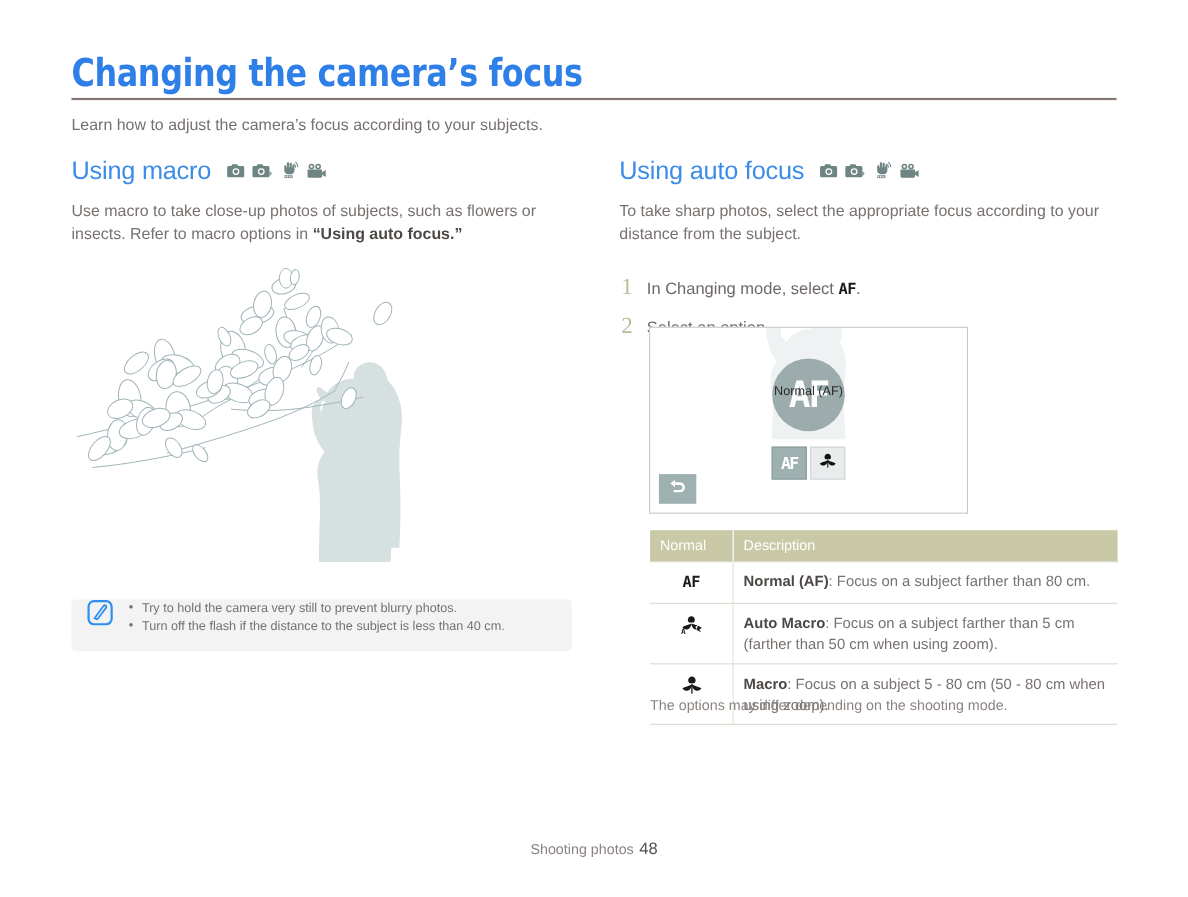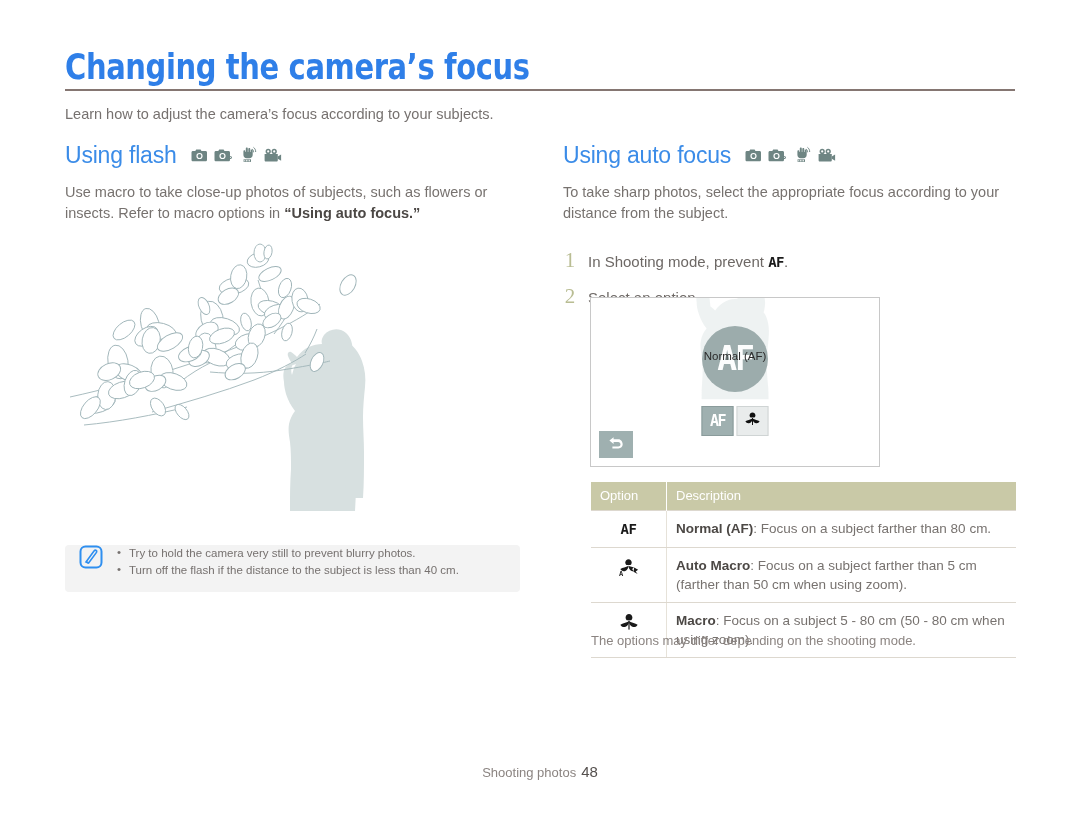--- a/index.html
+++ b/index.html
@@ -339,21 +339,21 @@
 <div class="page">
 
   <div class="title-block">
     <div class="page-title">Changing the camera’s focus</div>
     <div class="title-rule"></div>
     <div class="subtitle">Learn how to adjust the camera’s focus according to your subjects.</div>
   </div>
 
   <div class="col-left">
     <div class="section-head">
-      <div class="section-title">Using flash</div>
+      <div class="section-title">Using macro</div>
       <div class="mode-icons">
         <span>
           <svg width="17" height="15" viewBox="0 0 17 15">
               <path d="M5.2 1.4h4.4l.9 1.5h3.9c1 0 1.6.5 1.6 1.5v7.3c0 1-.6 1.5-1.6 1.5H2.1C1.1 13.2.5 12.7.5 11.7V4.4c0-1 .6-1.5 1.6-1.5h2.2l.9-1.5z" fill="#6e8583"></path>
               <circle cx="8.5" cy="8" r="3.1" fill="#ffffff"></circle>
               <circle cx="8.5" cy="8" r="1.9" fill="#6e8583"></circle>
             </svg>
         </span>
         <span>
           <svg width="19" height="15" viewBox="0 0 19 15">
@@ -561,21 +561,21 @@
               <path d="M14.8 8.6l3.3-2v6.2l-3.3-2V8.6z" fill="#6e8583"></path>
             </svg>
         </span>
       </div>
     </div>
     <div class="body-text">To take sharp photos, select the appropriate focus according to your distance from the subject.</div>
 
     <div class="steps">
       <div class="step">
         <div class="step-num">1</div>
-        <div class="step-text"><span>In Shooting mode, prevent </span><span class="af-glyph">AF</span><span>.</span></div>
+        <div class="step-text"><span>In Changing mode, select </span><span class="af-glyph">AF</span><span>.</span></div>
       </div>
       <div class="step">
         <div class="step-num">2</div>
         <div class="step-text">Select an option.</div>
       </div>
     </div>
   </div>
 
   <div class="screen-wrap">
     <div class="screen-silhouette">
@@ -611,21 +611,21 @@
               <path d="M11.5 4.3H6.6V2.2L2.4 5.6l4.2 3.3V6.9h4.6c1.3 0 2.3 1 2.3 2.3s-1 2.3-2.3 2.3H5.4v1.9h6.1c2.3 0 4.2-1.9 4.2-4.2s-1.9-4.9-4.2-4.9z" fill="#ffffff"></path>
             </svg>
         </span>
       </div>
     </div>
   </div>
 
   <table class="opt-table">
     <thead>
       <tr>
-        <th class="col-opt">Option</th>
+        <th class="col-opt">Normal</th>
         <th>Description</th>
       </tr>
     </thead>
     <tbody>
       <tr>
         <td class="icon-cell">
           <span class="af-glyph">AF</span>
         </td>
         <td><b>Normal (AF)</b><span>: Focus on a subject farther than 80 cm.</span></td>
       </tr>

